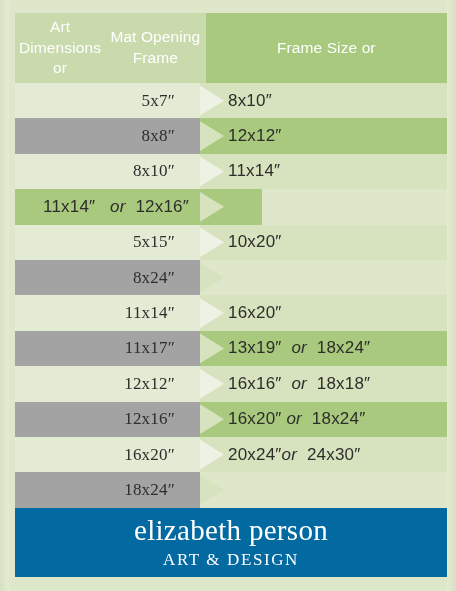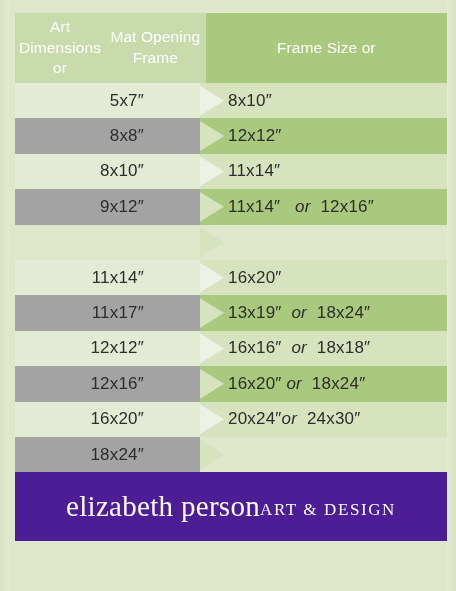--- a/index.html
+++ b/index.html
@@ -73,22 +73,23 @@
     display: flex;
     align-items: center;
     color: #2d2d2b;
     font-size: 17px;
     letter-spacing: .2px;
     white-space: pre;
   }
   .cell-left {
     width: 185px;
     justify-content: flex-end;
-    padding-right: 56px;
+    padding-right: 25px;
     box-sizing: border-box;
+    font-family: Liberation Serif, serif;
   }
   .cell-right {
     width: 247px;
     justify-content: flex-start;
     padding-left: 28px;
     box-sizing: border-box;
   }
 
   
   .row.light .cell-left  { background: #e4ebd5; }
@@ -114,22 +115,23 @@
   .row.light .arrow span { background: #eef2e4; }
   .row.dark  .arrow span { background: #d7e3bf; }
 
   .or {
     font-style: italic;
   }
 
   
   .footer {
     height: 69px;
-    background: #4c1d95;
-    display: flex;
+    background: #0369a1;
+    display: flex;
+    flex-direction: column;
     align-items: center;
     justify-content: center;
     color: #ffffff;
   }
   .brand-name {
     font-family: "Liberation Serif", serif;
     font-size: 29px;
     line-height: 1;
     letter-spacing: .3px;
   }
@@ -177,27 +179,34 @@
         </div>
       </div>
       <div class="row light">
         <div class="cell cell-left">8x10″</div>
         <div class="cell cell-right">11x14″</div>
         <div class="arrow">
           <span></span>
         </div>
       </div>
       <div class="row dark">
-        <div class="cell cell-left">9x12″</div>
         <div class="cell cell-right">11x14″   <span class="or">or</span>  12x16″</div>
         <div class="arrow">
           <span></span>
         </div>
       </div>
-      <div class="row dark">
+      <div class="row light">
+        <div class="cell cell-left">5x15″</div>
+        <div class="cell cell-right">10x20″</div>
+        <div class="arrow">
+          <span></span>
+        </div>
+      </div>
+      <div class="row dark">
+        <div class="cell cell-left">8x24″</div>
         <div class="arrow">
           <span></span>
         </div>
       </div>
       <div class="row light">
         <div class="cell cell-left">11x14″</div>
         <div class="cell cell-right">16x20″</div>
         <div class="arrow">
           <span></span>
         </div>

